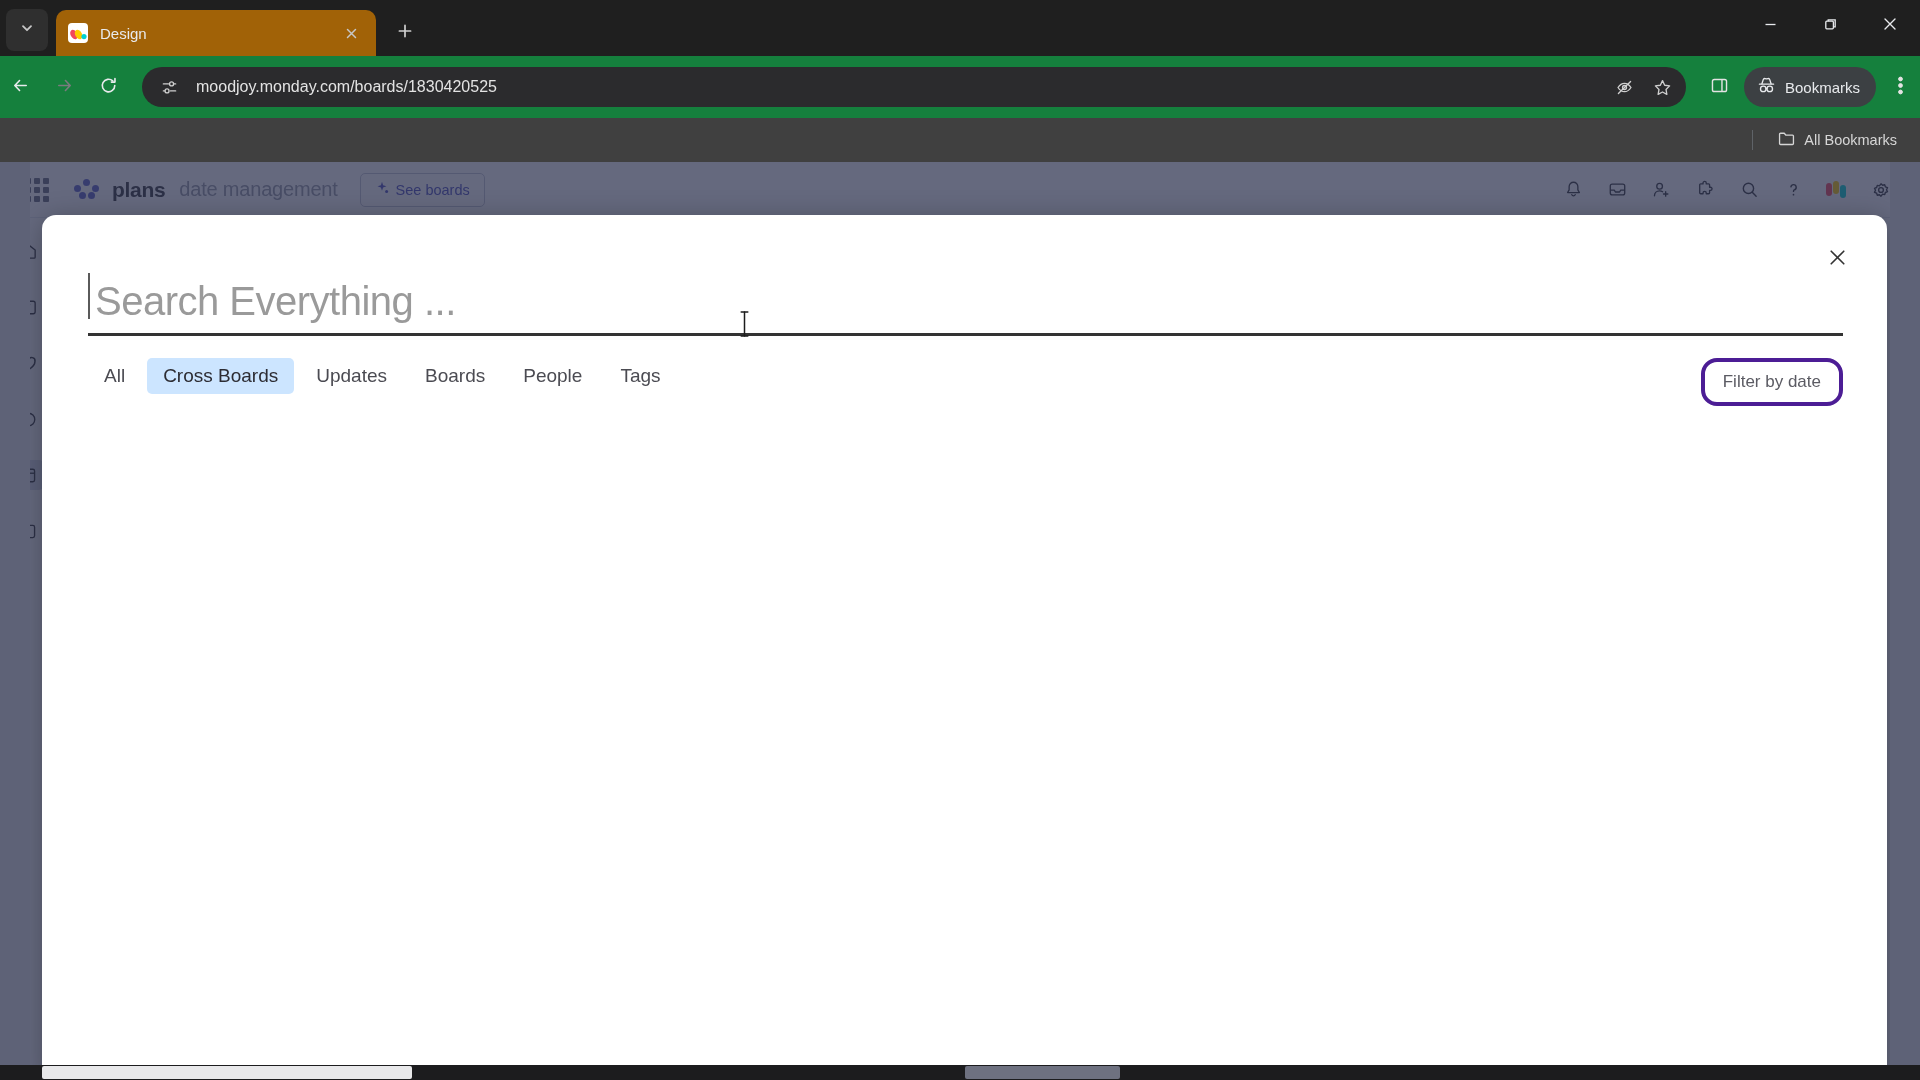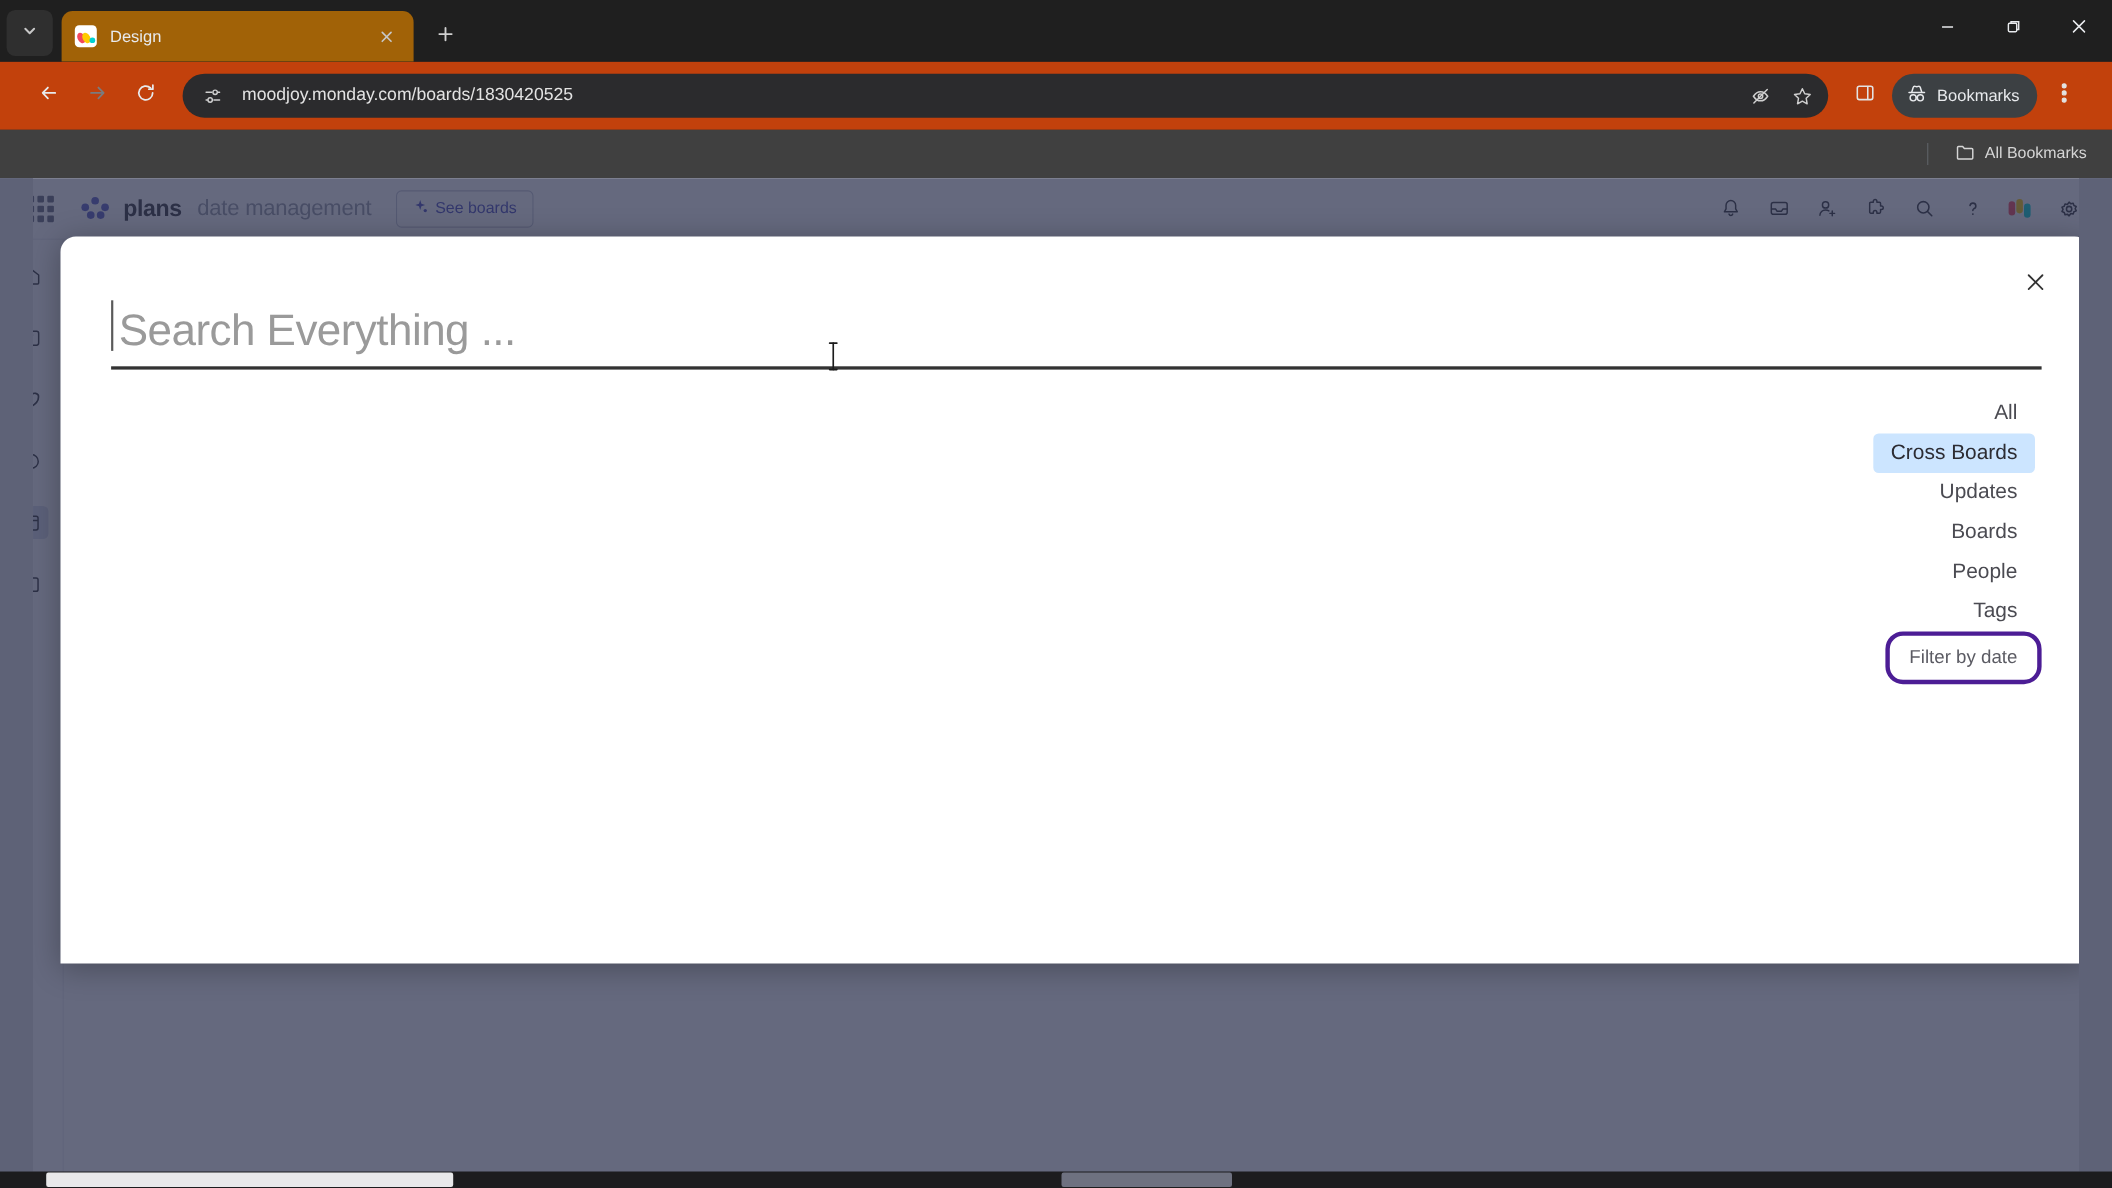--- a/index.html
+++ b/index.html
@@ -48,22 +48,22 @@
     border-radius:50%; display:flex; align-items:center; justify-content:center;
     flex:0 0 auto;
   }
   .newtab svg { stroke:#d0d0d0; }
 
   .winctl { position:absolute; right:0; top:0; height:56px; display:flex; }
   .winbtn { width:60px; height:48px; display:flex; align-items:center; justify-content:center; }
   .winbtn svg { stroke:#e8eaed; }
 
   .toolbar {
-    height:62px; background:#c2410c; display:flex; align-items:center;
-    padding:0 24px; gap:4px;
+    height:62px; background:#15803d; display:flex; align-items:center;
+    padding:0 0; gap:4px;
   }
   .navbtn { width:40px; height:40px; border-radius:50%; display:flex; align-items:center; justify-content:center; flex:0 0 auto; }
   .navbtn svg { stroke:#e8eaed; }
   .navbtn.disabled svg { stroke:#7a7b7e; }
 
   .omnibox {
     flex:1 1 auto; height:40px; background:#2b2b2d; border-radius:20px;
     display:flex; align-items:center; padding:0 6px 0 14px; margin:0 10px;
     min-width:0;
   }
@@ -127,42 +127,42 @@
   .side-ic.active { background:#dcdfec; }
   .mon-content { flex:1 1 auto; background:#ffffff; }
 
   
   .overlay {
     position:absolute; left:0; top:162px; width:1920px; height:918px;
     background:rgba(41,47,76,0.72);
   }
 
   .modal {
-    position:absolute; left:55px; top:215px; width:1845px; height:661px;
+    position:absolute; left:42px; top:215px; width:1845px; height:865px;
     background:#ffffff; border-radius:14px 14px 0 0;
     box-shadow:0 4px 28px rgba(0,0,0,0.28);
     overflow:hidden;
   }
 
   .modal-close {
     position:absolute; right:32px; top:26px; width:36px; height:36px;
     display:flex; align-items:center; justify-content:center; border-radius:50%;
   }
   .modal-close svg { stroke:#333; }
 
   .search-wrap { margin:58px 44px 0 46px; position:relative; }
   .search-row { display:flex; align-items:flex-end; border-bottom:3px solid #333; padding-bottom:12px; }
   .caret { width:2px; height:46px; background:#5a5a5a; flex:0 0 auto; margin-right:5px; margin-bottom:2px; }
   .search-ph {
     font-size:40px; color:#9a9a9a; font-weight:300; line-height:1;
     letter-spacing:-0.5px; white-space:nowrap;
   }
   .text-cursor { position:absolute; left:650px; top:36px; }
 
-  .tabs-row { display:flex; align-items:flex-end; margin:22px 44px 0 46px;flex-direction:column; }
+  .tabs-row { display:flex; align-items:flex-start; margin:22px 44px 0 46px; }
   .stab {
     font-size:19px; color:#4b4b52; padding:7px 16px; border-radius:5px;
     white-space:nowrap; margin-right:6px;
   }
   .stab.active { background:#cce5ff; color:#2c2c33; }
   .filter-date {
     margin-left:auto; border:4px solid #4c1d95; border-radius:16px;
     padding:10px 18px; font-size:17px; color:#5b5b63; background:#fff; white-space:nowrap;
   }
   .results-area { height:520px; }

